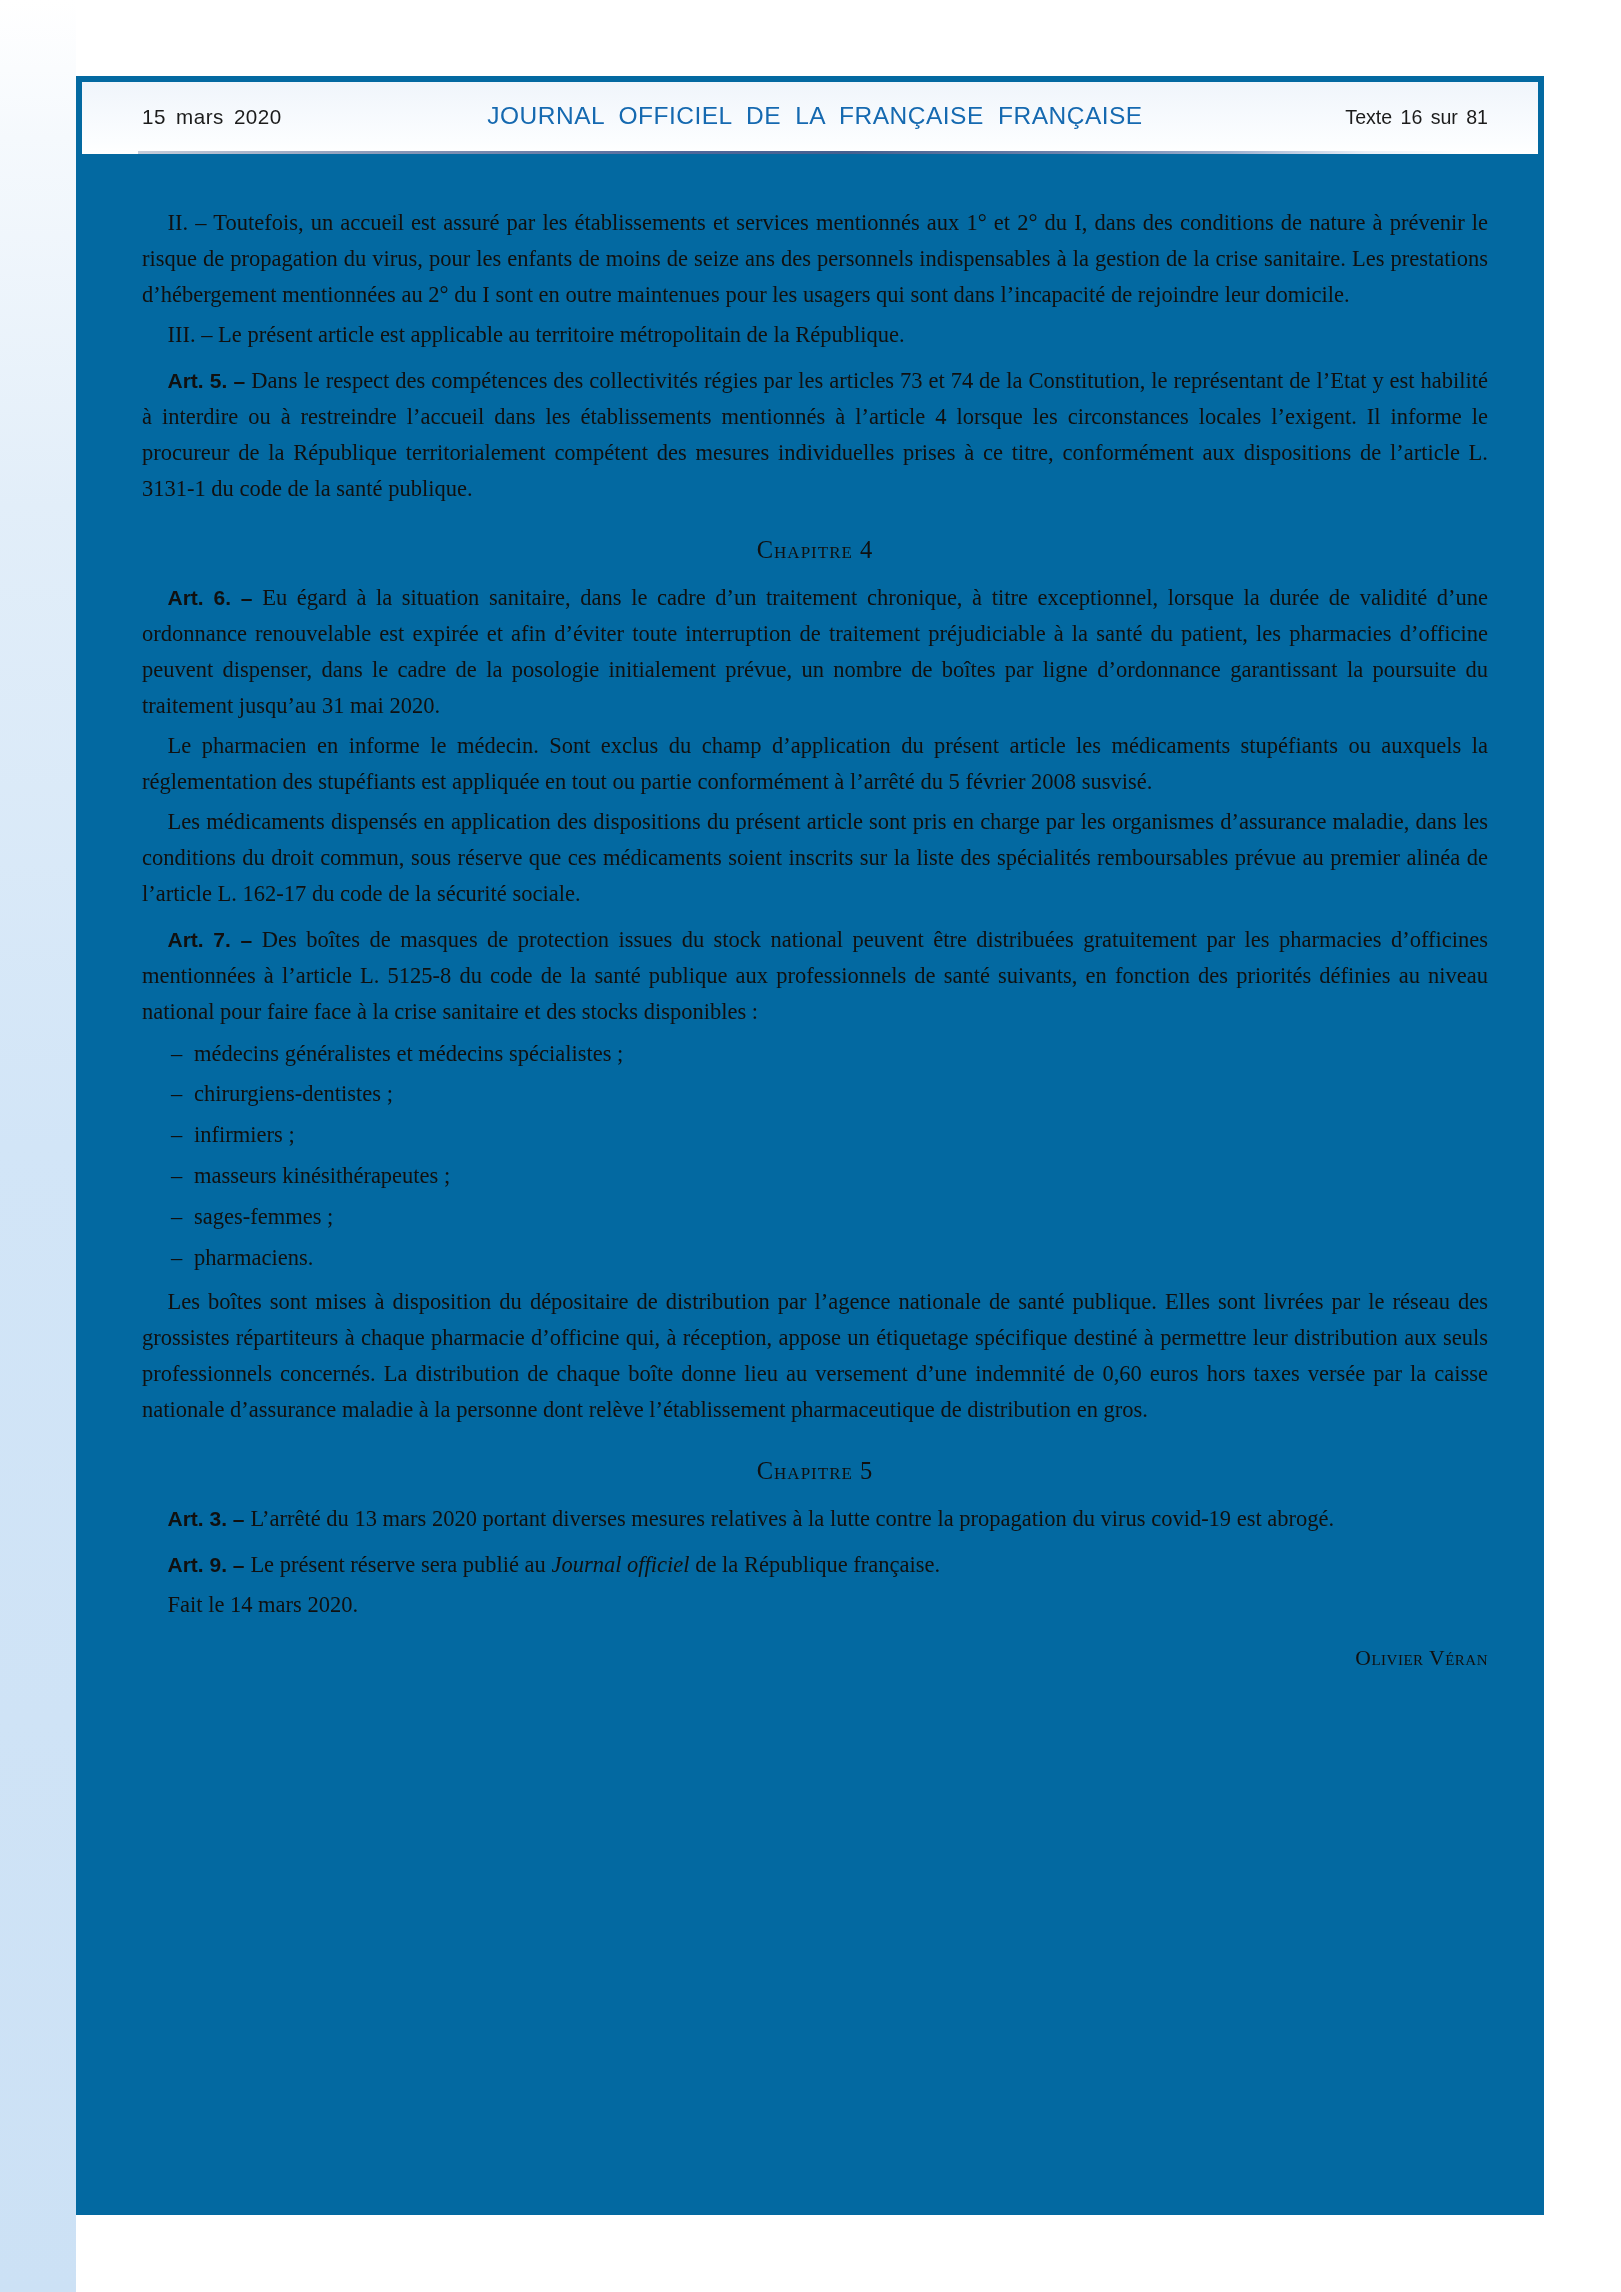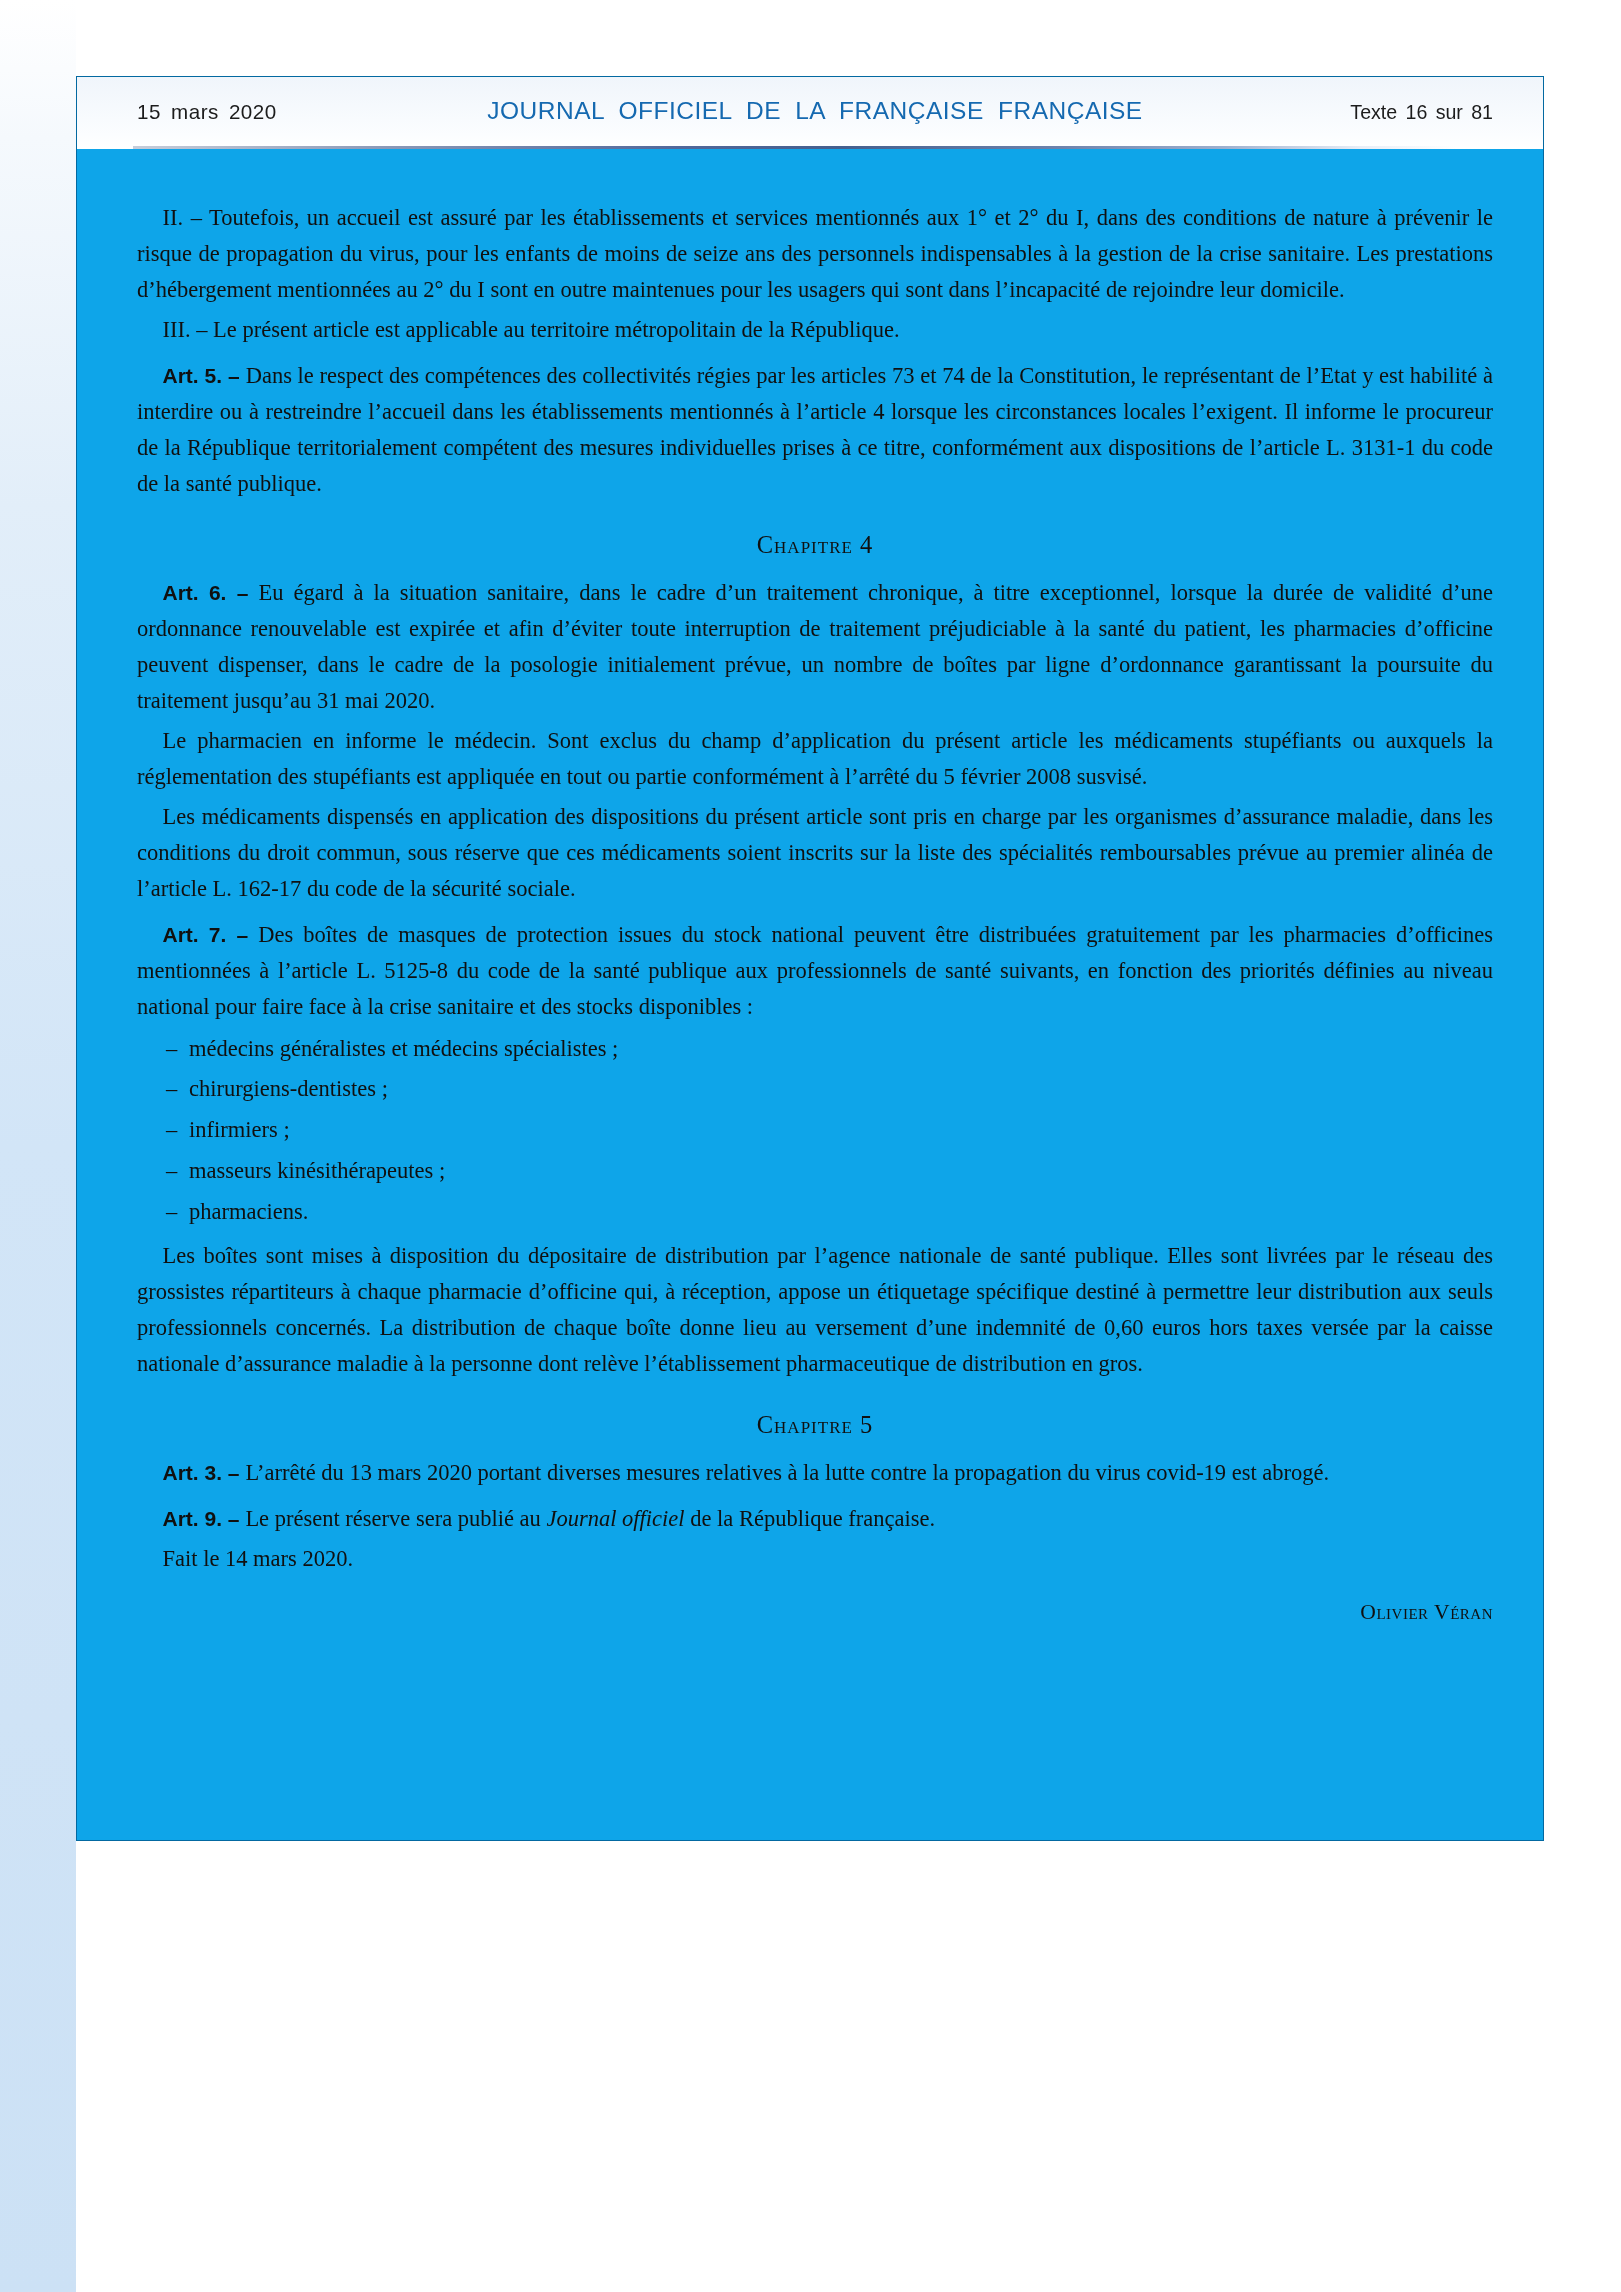--- a/index.html
+++ b/index.html
@@ -9,24 +9,24 @@
     font-family:"Liberation Serif", serif;
     color:#101010;
     position:relative;
     overflow:hidden;
   }
   .left-strip{
     position:absolute;left:0;top:0;width:76px;height:2293px;
     background:linear-gradient(180deg,#ffffff 0%,#f5f9fd 6%,#e2eef9 22%,#d2e5f7 50%,#cce1f5 100%);
   }
   .sheet{
-    position:absolute;left:76px;top:76px;width:1468px;height:1765px;
+    position:absolute;left:76px;top:76px;width:1468px;height:2139px;
     box-sizing:border-box;
-    background:#0ea5e9;
-    border:1px solid #0369a1;
+    background:#0369a1;
+    border:6px solid #0369a1;
   }
   .sheet-header{
     background:linear-gradient(180deg,#f0f5fb 0%,#fbfdff 80%,#ffffff 100%);
     padding:19.6px 0 0 0;
   }
   .header-row{
     display:flex;align-items:baseline;
     padding:0 50px 0 60px;
     font-family:"Liberation Sans", sans-serif;
   }
@@ -106,20 +106,21 @@
       <div class="chapter">Chapitre 4</div>
       <p class="para article"><span class="art-label">Art. 6. – </span><span>Eu égard à la situation sanitaire, dans le cadre d’un traitement chronique, à titre exceptionnel, lorsque la durée de validité d’une ordonnance renouvelable est expirée et afin d’éviter toute interruption de traitement préjudiciable à la santé du patient, les pharmacies d’officine peuvent dispenser, dans le cadre de la posologie initialement prévue, un nombre de boîtes par ligne d’ordonnance garantissant la poursuite du traitement jusqu’au 31 mai 2020.</span></p>
       <p class="para">Le pharmacien en informe le médecin. Sont exclus du champ d’application du présent article les médicaments stupéfiants ou auxquels la réglementation des stupéfiants est appliquée en tout ou partie conformément à l’arrêté du 5 février 2008 susvisé.</p>
       <p class="para">Les médicaments dispensés en application des dispositions du présent article sont pris en charge par les organismes d’assurance maladie, dans les conditions du droit commun, sous réserve que ces médicaments soient inscrits sur la liste des spécialités remboursables prévue au premier alinéa de l’article L. 162-17 du code de la sécurité sociale.</p>
       <p class="para article"><span class="art-label">Art. 7. – </span><span>Des boîtes de masques de protection issues du stock national peuvent être distribuées gratuitement par les pharmacies d’officines mentionnées à l’article L. 5125-8 du code de la santé publique aux professionnels de santé suivants, en fonction des priorités définies au niveau national pour faire face à la crise sanitaire et des stocks disponibles :</span></p>
       <div class="list">
         <div class="list-item"><span class="dash">–</span><span>médecins généralistes et médecins spécialistes ;</span></div>
         <div class="list-item"><span class="dash">–</span><span>chirurgiens-dentistes ;</span></div>
         <div class="list-item"><span class="dash">–</span><span>infirmiers ;</span></div>
         <div class="list-item"><span class="dash">–</span><span>masseurs kinésithérapeutes ;</span></div>
+        <div class="list-item"><span class="dash">–</span><span>sages-femmes ;</span></div>
         <div class="list-item"><span class="dash">–</span><span>pharmaciens.</span></div>
       </div>
       <p class="para">Les boîtes sont mises à disposition du dépositaire de distribution par l’agence nationale de santé publique. Elles sont livrées par le réseau des grossistes répartiteurs à chaque pharmacie d’officine qui, à réception, appose un étiquetage spécifique destiné à permettre leur distribution aux seuls professionnels concernés. La distribution de chaque boîte donne lieu au versement d’une indemnité de 0,60 euros hors taxes versée par la caisse nationale d’assurance maladie à la personne dont relève l’établissement pharmaceutique de distribution en gros.</p>
       <div class="chapter">Chapitre 5</div>
       <p class="para article"><span class="art-label">Art. 3. – </span><span>L’arrêté du 13 mars 2020 portant diverses mesures relatives à la lutte contre la propagation du virus covid-19 est abrogé.</span></p>
       <p class="para article"><span class="art-label">Art. 9. – </span><span>Le présent réserve sera publié au </span><span class="italic">Journal officiel</span><span> de la République française.</span></p>
       <p class="para">Fait le 14 mars 2020.</p>
       <div class="signature">Olivier Véran</div>
     </main>
 </div>

